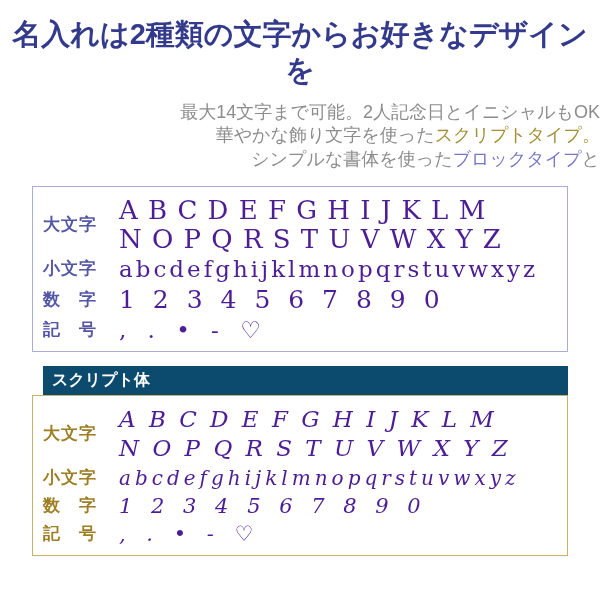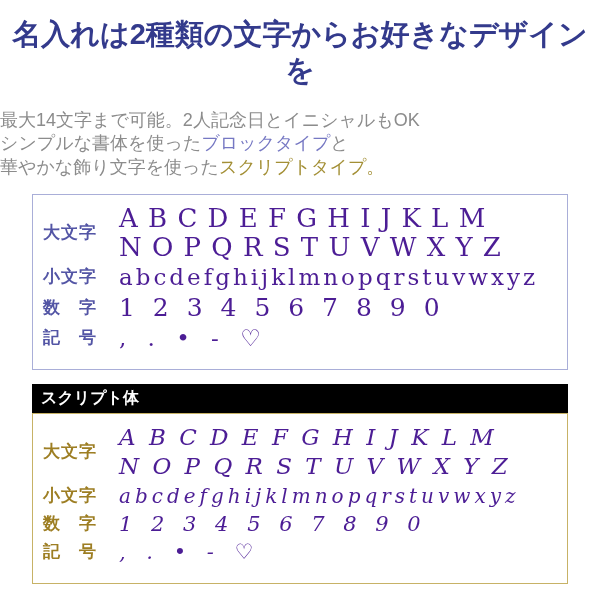--- a/index.html
+++ b/index.html
@@ -12,43 +12,43 @@
   .title {
     margin-top: 16px;
     text-align: center;
     font-size: 29px;
     font-weight: bold;
     letter-spacing: 0px;
     color: #333a8c;
     line-height: 1.25;
   }
   .subtitle {
-    margin-top: 20px;
-    text-align: left;
+    margin-top: 12px;
+    text-align: right;
     font-size: 18px;
     color: #8c8c8c;
     line-height: 1.32;
   }
   .accent-blue { color: #7678c3; }
   .accent-gold { color: #a38f35; }
 
   .section { margin: 14px 32px 0 32px; }
   .section-header {
     color: #ffffff;
     font-size: 16px;
     font-weight: bold;
     padding: 4px 9px 5px 9px;
     line-height: 1.2;
   }
   .block-header  { background: #3a3c8a; }
-  .script-header { background: #000000; }
+  .script-header { background: #0c4a6e; margin-left: 11px; }
   .section-box {
     background: #ffffff;
     border: 1px solid;
-    padding: 8px 10px 16px 10px;
+    padding: 8px 10px 6px 10px;
   }
   .block-box  { border-color: #a9aed8; }
   .script-box { border-color: #c7b266; }
 
   .row { display: flex; align-items: center; margin: 1px 0; }
   .row-label {
     flex: 0 0 76px;
     font-size: 17px;
     font-weight: bold;
     letter-spacing: 1px;
@@ -79,22 +79,22 @@
 </style>
 </head>
 <body>
 
 <div class="page">
 
   <div class="title">名入れは2種類の文字からお好きなデザインを</div>
 
   <div class="subtitle">
     <div>最大14文字まで可能。2人記念日とイニシャルもOK</div>
+    <div><span>華やかな飾り文字を使った</span><span class="accent-gold">スクリプトタイプ。</span></div>
     <div><span>シンプルな書体を使った</span><span class="accent-blue">ブロックタイプ</span><span>と</span></div>
-    <div><span>華やかな飾り文字を使った</span><span class="accent-gold">スクリプトタイプ。</span></div>
   </div>
 
   <div class="section">
     <div class="section-box block-box">
 
       <div class="row">
         <div class="row-label">大文字</div>
         <div class="row-content">
           <div class="caps-line">A B C D E F G H I J K L M</div>
           <div class="caps-line">N O P Q R S T U V W X Y Z</div>

